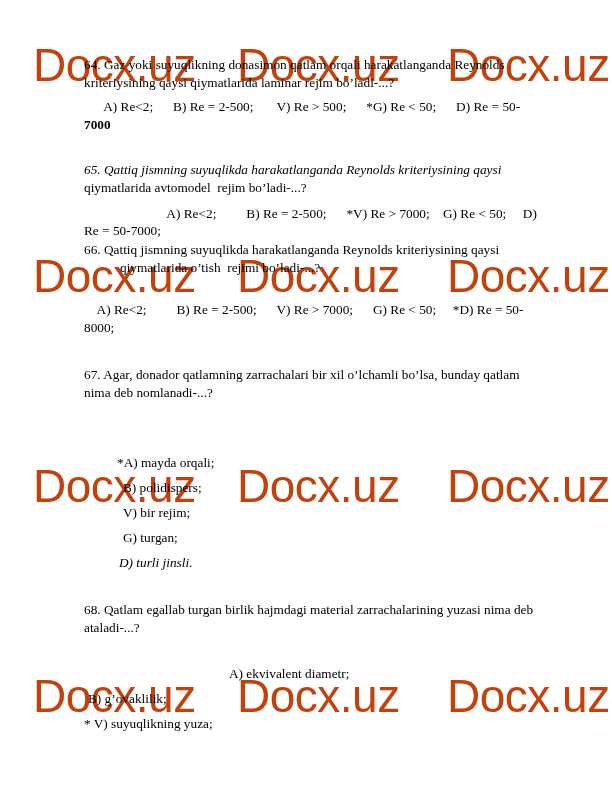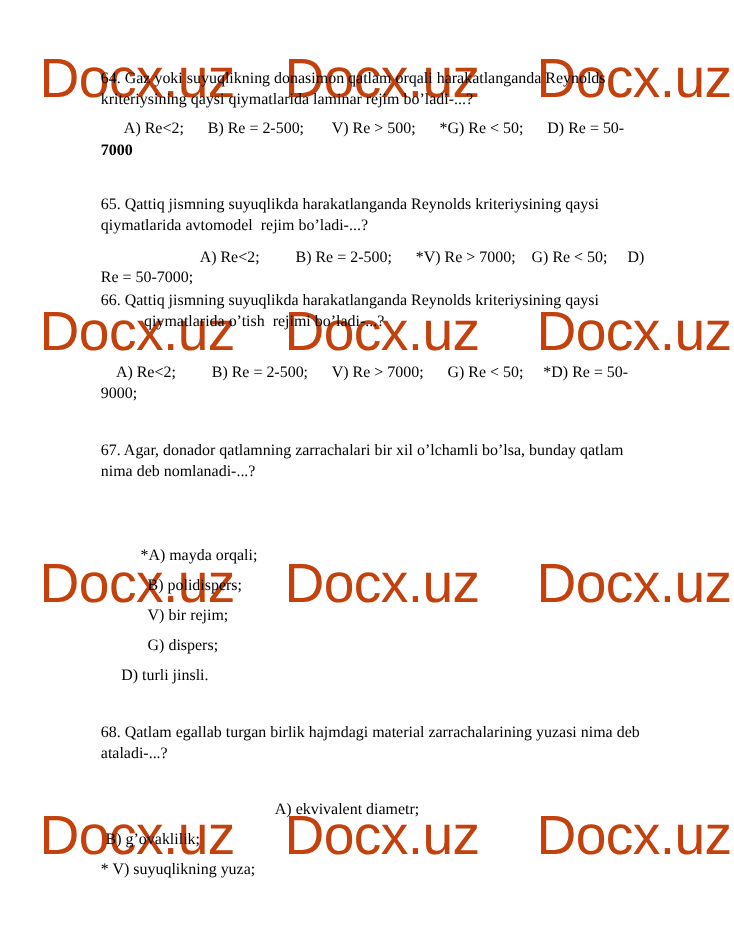--- a/index.html
+++ b/index.html
@@ -53,41 +53,41 @@
 <div class="page">
 
   <div>
     <div class="line" style="top:57px;">64. Gaz yoki suyuqlikning donasimon qatlam orqali harakatlanganda Reynolds</div>
     <div class="line" style="top:75px;">kriteriysining qaysi qiymatlarida laminar rejim bo’ladi-...?</div>
     <div class="line" style="top:99px;">      A) Re&lt;2;      B) Re = 2-500;       V) Re &gt; 500;      *G) Re &lt; 50;      D) Re = 50-</div>
     <div class="line" style="top:117px;font-weight:bold;">7000</div>
   </div>
 
   <div>
-    <div class="line" style="top:162px;">65. Qattiq jismning suyuqlikda harakatlanganda Reynolds kriteriysining qaysi</div>
+    <div class="line" style="top:162px;font-style:italic;">65. Qattiq jismning suyuqlikda harakatlanganda Reynolds kriteriysining qaysi</div>
     <div class="line" style="top:180px;">qiymatlarida avtomodel  rejim bo’ladi-...?</div>
     <div class="line" style="top:206px;">                         A) Re&lt;2;         B) Re = 2-500;      *V) Re &gt; 7000;    G) Re &lt; 50;     D)</div>
     <div class="line" style="top:223px;">Re = 50-7000;</div>
   </div>
 
   <div>
     <div class="line" style="top:242px;">66. Qattiq jismning suyuqlikda harakatlanganda Reynolds kriteriysining qaysi</div>
     <div class="line" style="top:260px;margin-left:36px;">qiymatlarida o’tish  rejimi bo’ladi-...?</div>
     <div class="line" style="top:302px;">    A) Re&lt;2;         B) Re = 2-500;      V) Re &gt; 7000;      G) Re &lt; 50;     *D) Re = 50-</div>
-    <div class="line" style="top:320px;">9000;</div>
+    <div class="line" style="top:320px;">8000;</div>
   </div>
 
   <div>
     <div class="line" style="top:367px;">67. Agar, donador qatlamning zarrachalari bir xil o’lchamli bo’lsa, bunday qatlam</div>
     <div class="line" style="top:385px;">nima deb nomlanadi-...?</div>
     <div class="line" style="top:455px; left:117px;">*A) mayda orqali;</div>
     <div class="line" style="top:480px; left:123px;">B) polidispers;</div>
     <div class="line" style="top:505px; left:123px;">V) bir rejim;</div>
-    <div class="line" style="top:530px; left:123px;">G) dispers;</div>
-    <div class="line" style="top:555px; left:101px;">D) turli jinsli.</div>
+    <div class="line" style="top:530px; left:123px;">G) turgan;</div>
+    <div class="line" style="top:555px; left:119px;font-style:italic;">D) turli jinsli.</div>
   </div>
 
   <div>
     <div class="line" style="top:602px;">68. Qatlam egallab turgan birlik hajmdagi material zarrachalarining yuzasi nima deb</div>
     <div class="line" style="top:620px;">ataladi-...?</div>
     <div class="line" style="top:666px; left:229px;">A) ekvivalent diametr;</div>
     <div class="line" style="top:691px; left:88px;">B) g’ovaklilik;</div>
     <div class="line" style="top:716px; left:84px;">* V) suyuqlikning yuza;</div>
   </div>
 

